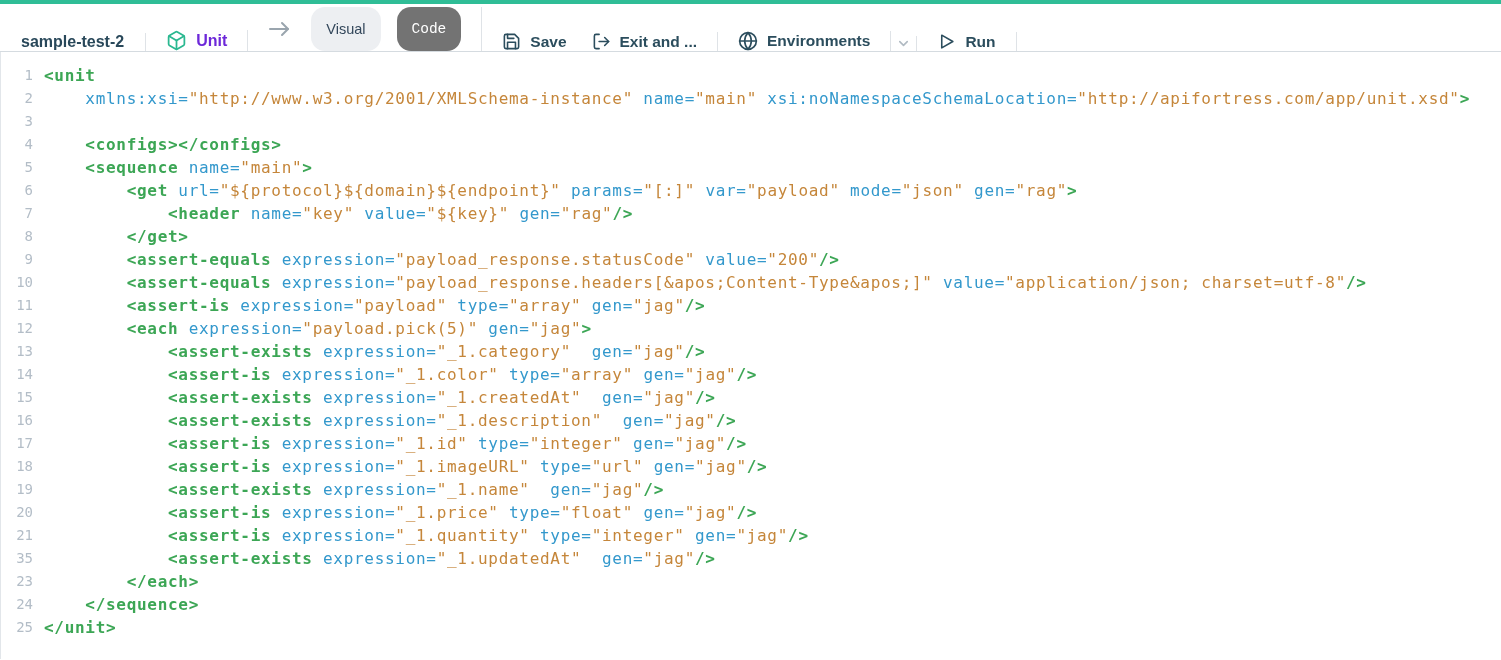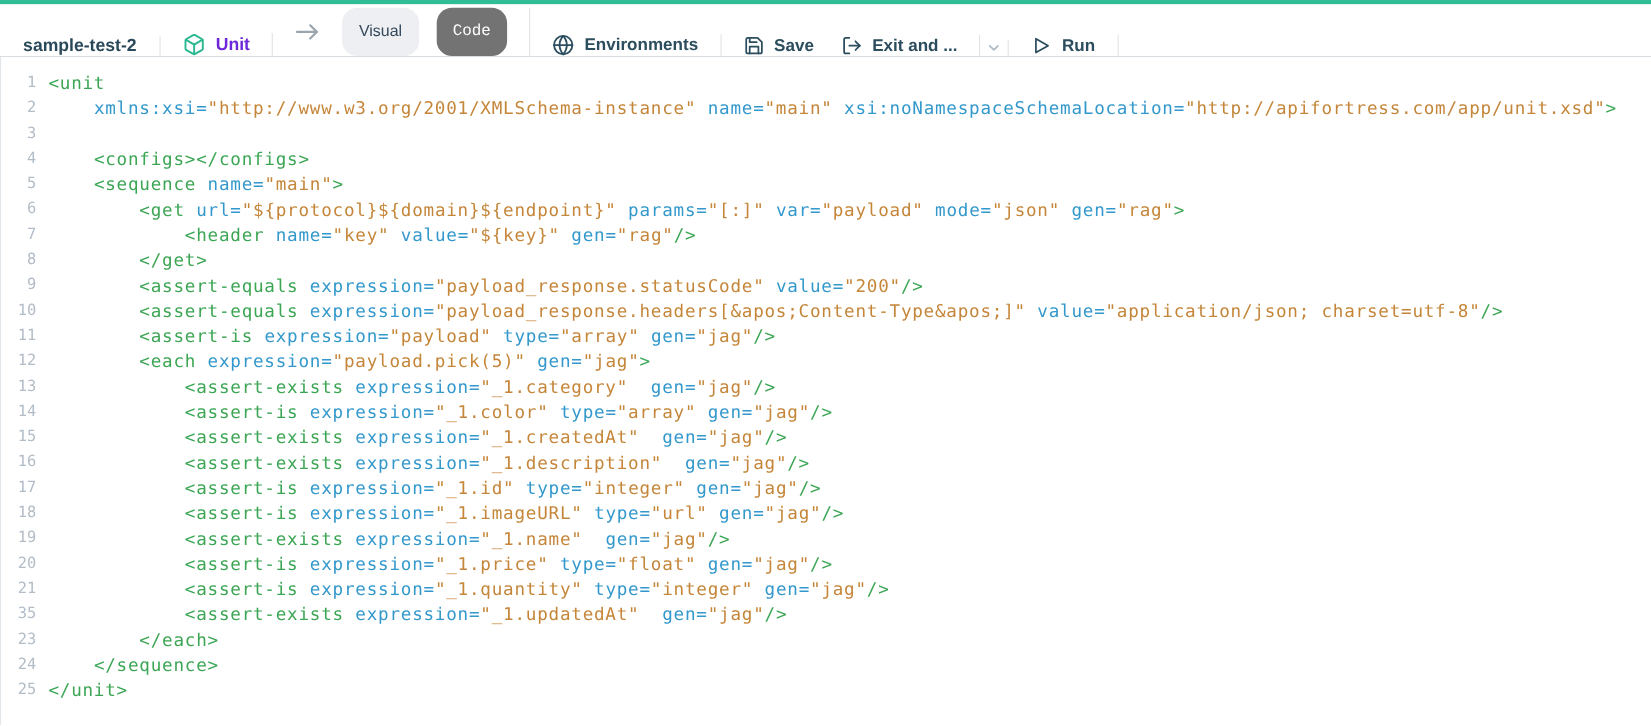--- a/index.html
+++ b/index.html
@@ -44,21 +44,21 @@
   }
   .line { display:flex; height:23px; }
   .ln {
     flex:none; width:32px; text-align:right; color:#b3bdc7;
     font-family:"DejaVu Sans Mono", monospace; font-size:14px; line-height:23px;
   }
   .code {
     font-family:"DejaVu Sans Mono", monospace; font-size:16px; line-height:23px;
     letter-spacing:0.7px; white-space:pre; padding-left:11px;
   }
-  .tok-tag   { color:#3ca655; }
+  .tok-tag   { color:#3ca655;font-weight:bold; }
   .tok-attr  { color:#3398cc; }
   .tok-str   { color:#c5863a; }
   .tok-plain { color:#4a5a66; }
 </style>
 </head>
 <body>
 
 <div class="topbar"></div>
 
 <div class="toolbar">
@@ -82,50 +82,50 @@
           <polyline points="14 2 20 8 14 14"></polyline>
       </svg>
     </span>
     <button class="pill pill-visual">Visual</button>
     <button class="pill pill-code">Code</button>
   </div>
 
   <div class="tb-sec">
     <button class="tb-btn">
       <span>
+        <svg width="19" height="19" viewBox="0 0 24 24" fill="none" stroke="#2b4d5d" stroke-width="2" stroke-linecap="round" stroke-linejoin="round">
+          <path d="M19 21H5a2 2 0 0 1-2-2V5a2 2 0 0 1 2-2h11l5 5v11a2 2 0 0 1-2 2z"></path>
+          <polyline points="17 21 17 13 7 13 7 21"></polyline>
+            <polyline points="7 3 7 8 15 8"></polyline>
+        </svg>
+      </span>
+      <span>Save</span>
+    </button>
+    <button class="tb-btn exit-btn">
+      <span>
+        <svg width="19" height="19" viewBox="0 0 24 24" fill="none" stroke="#2b4d5d" stroke-width="2" stroke-linecap="round" stroke-linejoin="round">
+          <path d="M9 21H5a2 2 0 0 1-2-2V5a2 2 0 0 1 2-2h4"></path>
+          <polyline points="16 17 21 12 16 7"></polyline>
+            <line x1="21" y1="12" x2="9" y2="12"></line>
+        </svg>
+      </span>
+      <span>Exit and ...</span>
+    </button>
+  </div>
+
+  <div class="tb-sec">
+    <button class="tb-btn">
+      <span>
         <svg width="20" height="20" viewBox="0 0 24 24" fill="none" stroke="#2b4d5d" stroke-width="2" stroke-linecap="round" stroke-linejoin="round">
           <circle cx="12" cy="12" r="10"></circle>
             <line x1="2" y1="12" x2="22" y2="12"></line>
           <path d="M12 2a15.3 15.3 0 0 1 4 10 15.3 15.3 0 0 1-4 10 15.3 15.3 0 0 1-4-10 15.3 15.3 0 0 1 4-10z"></path>
         </svg>
       </span>
       <span>Environments</span>
-    </button>
-  </div>
-
-  <div class="tb-sec">
-    <button class="tb-btn">
-      <span>
-        <svg width="19" height="19" viewBox="0 0 24 24" fill="none" stroke="#2b4d5d" stroke-width="2" stroke-linecap="round" stroke-linejoin="round">
-          <path d="M19 21H5a2 2 0 0 1-2-2V5a2 2 0 0 1 2-2h11l5 5v11a2 2 0 0 1-2 2z"></path>
-          <polyline points="17 21 17 13 7 13 7 21"></polyline>
-            <polyline points="7 3 7 8 15 8"></polyline>
-        </svg>
-      </span>
-      <span>Save</span>
-    </button>
-    <button class="tb-btn exit-btn">
-      <span>
-        <svg width="19" height="19" viewBox="0 0 24 24" fill="none" stroke="#2b4d5d" stroke-width="2" stroke-linecap="round" stroke-linejoin="round">
-          <path d="M9 21H5a2 2 0 0 1-2-2V5a2 2 0 0 1 2-2h4"></path>
-          <polyline points="16 17 21 12 16 7"></polyline>
-            <line x1="21" y1="12" x2="9" y2="12"></line>
-        </svg>
-      </span>
-      <span>Exit and ...</span>
     </button>
   </div>
 
   <div class="tb-sec chevron-sec">
     <span>
       <svg width="15" height="15" viewBox="0 0 24 24" fill="none" stroke="#b0bac2" stroke-width="2.5" stroke-linecap="round" stroke-linejoin="round">
         <polyline points="6 9 12 15 18 9"></polyline>
       </svg>
     </span>
   </div>

